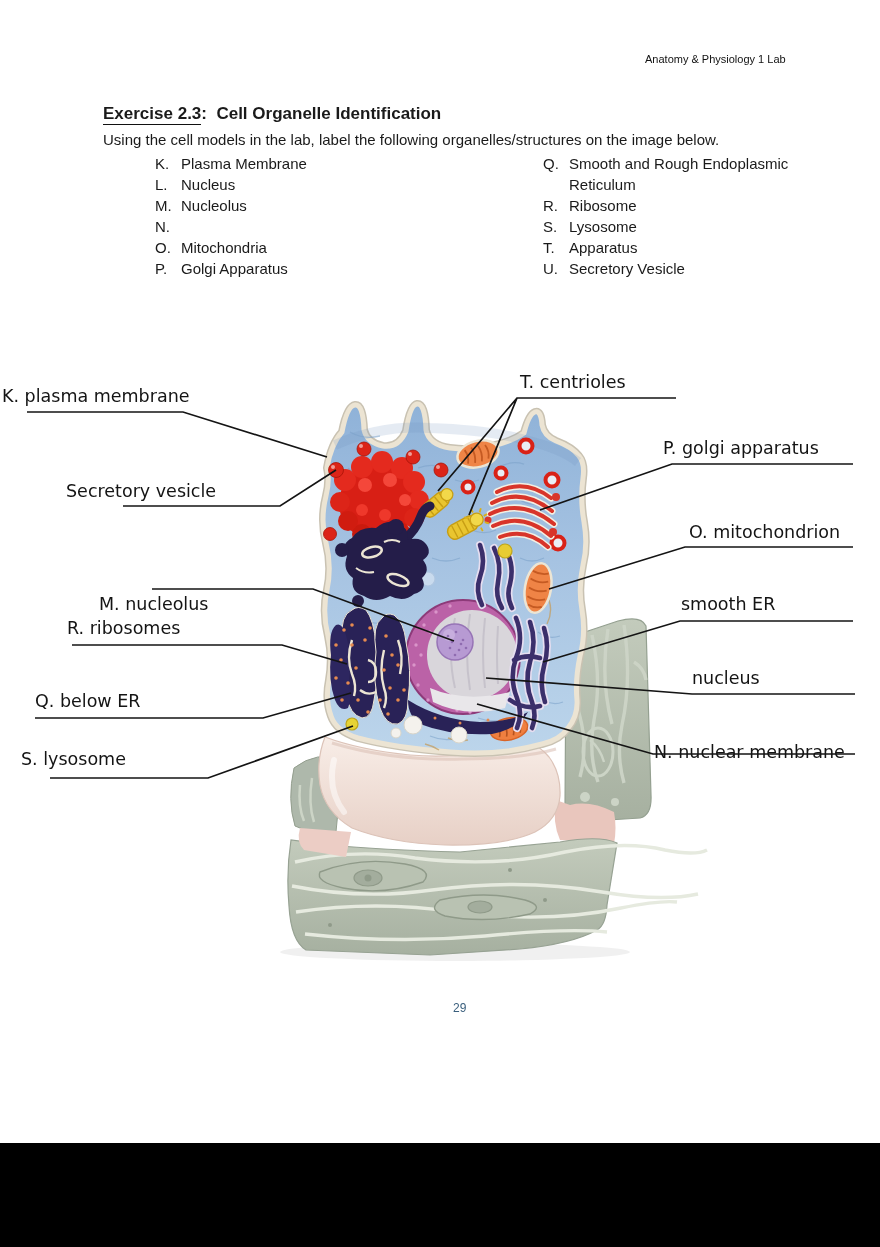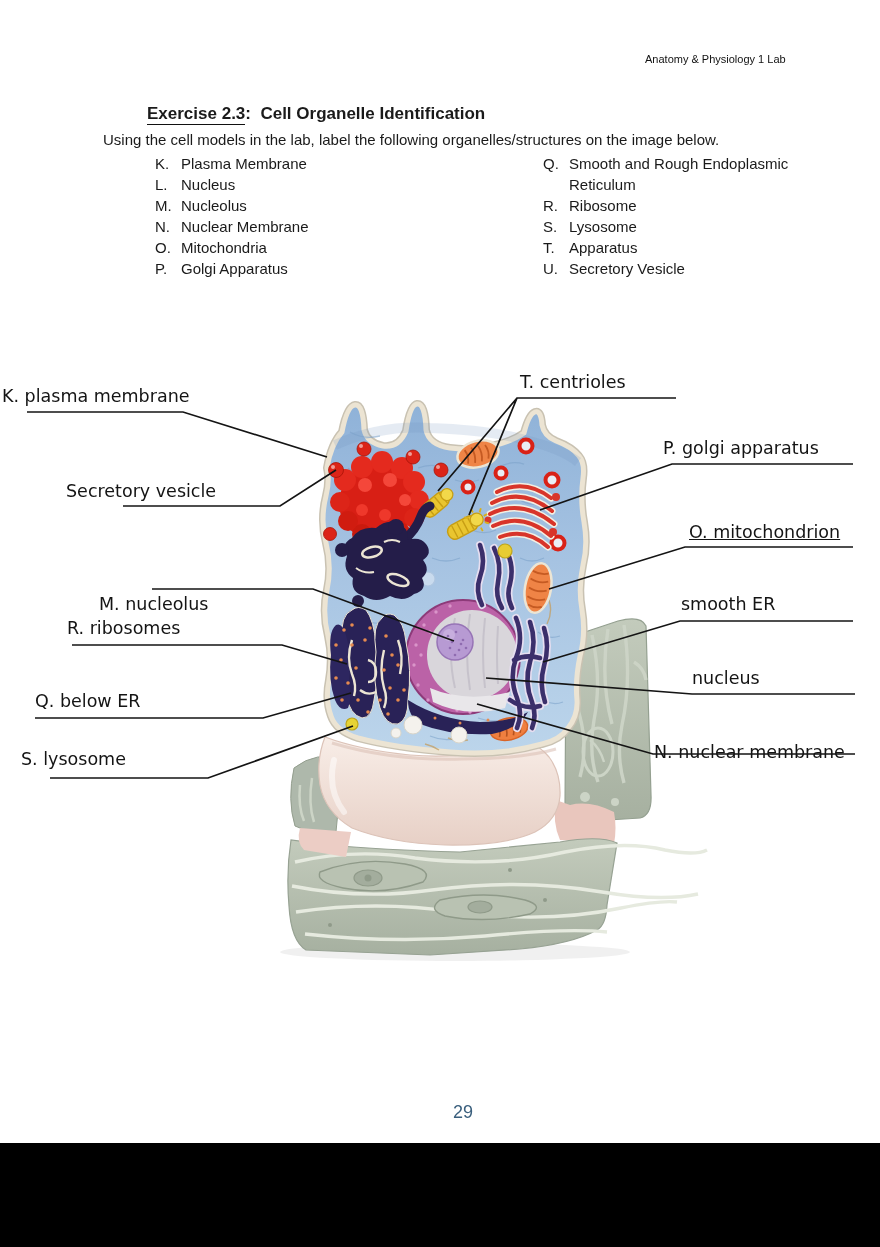--- a/index.html
+++ b/index.html
@@ -2,43 +2,43 @@
 <html><head>
 <meta charset="utf-8">
 <style>
   html,body{margin:0;padding:0;}
   body{
     width:880px;height:1247px;position:relative;background:#ffffff;
     font-family:"Liberation Sans",sans-serif;color:#1a1a1a;overflow:hidden;
   }
   .hdr{position:absolute;left:645px;top:53px;font-size:11px;color:#111;}
   .title{position:absolute;left:103px;top:104px;font-size:17px;font-weight:bold;white-space:pre;}
-  .title .u{border-bottom:1.6px solid #111;padding-bottom:1px;margin-left:44px;}
+  .title .u{border-bottom:1.6px solid #111;padding-bottom:1px;}
   .instr{position:absolute;left:103px;top:131px;font-size:15px;}
   .wordbank{position:absolute;top:153px;font-size:15px;line-height:21px;}
   .wb-left{left:155px;width:340px;}
   .wb-right{left:543px;width:262px;}
   .wb-item{display:flex;}
   .wb-letter{width:26px;flex:0 0 26px;}
   .wb-term{width:236px;}
   .cellsvg{position:absolute;left:0;top:370px;}
   .flabel{position:absolute;font-family:"DejaVu Sans",sans-serif;font-size:17.5px;color:#141414;white-space:nowrap;}
   .lab-k{left:2px;top:386px;}
   .lab-secr{left:66px;top:481px;}
   .lab-t{left:520px;top:372px;}
   .lab-p{left:663px;top:438px;}
-  .lab-o{left:689px;top:522px;text-decoration:underline;}
+  .lab-o{left:689px;top:522px;}
   .lab-ser{left:681px;top:594px;}
   .lab-nuc{left:692px;top:668px;}
   .lab-n{left:654px;top:729px;margin-top:13px;}
   .lab-m{left:99px;top:562px;margin-top:32px;}
   .lab-r{left:67px;top:618px;}
   .lab-q{left:35px;top:691px;}
   .lab-s{left:21px;top:749px;}
-  .pageno{position:absolute;left:453px;top:1102px;font-size:18px;color:#3a5f7d;}
+  .pageno{position:absolute;left:453px;top:1001px;font-size:12px;color:#3a5f7d;}
   .blackbar{position:absolute;left:0;top:1143px;width:880px;height:104px;background:#000;}
 </style>
 </head>
 <body>
 
 <div class="hdr">Anatomy &amp; Physiology 1 Lab</div>
 
 <div class="title"><span class="u">Exercise 2.3</span><span>:  Cell Organelle Identification</span></div>
 
 <div class="instr">Using the cell models in the lab, label the following organelles/structures on the image below.</div>
@@ -51,21 +51,20 @@
   <div class="wb-item">
       <span class="wb-letter">L.</span>
       <span class="wb-term">Nucleus</span>
     </div>
   <div class="wb-item">
       <span class="wb-letter">M.</span>
       <span class="wb-term">Nucleolus</span>
     </div>
   <div class="wb-item">
       <span class="wb-letter">N.</span>
-      <span class="wb-term">Nuclear Membrane</span>
     </div>
   <div class="wb-item">
       <span class="wb-letter">O.</span>
       <span class="wb-term">Mitochondria</span>
     </div>
   <div class="wb-item">
       <span class="wb-letter">P.</span>
       <span class="wb-term">Golgi Apparatus</span>
     </div>
 </div>

